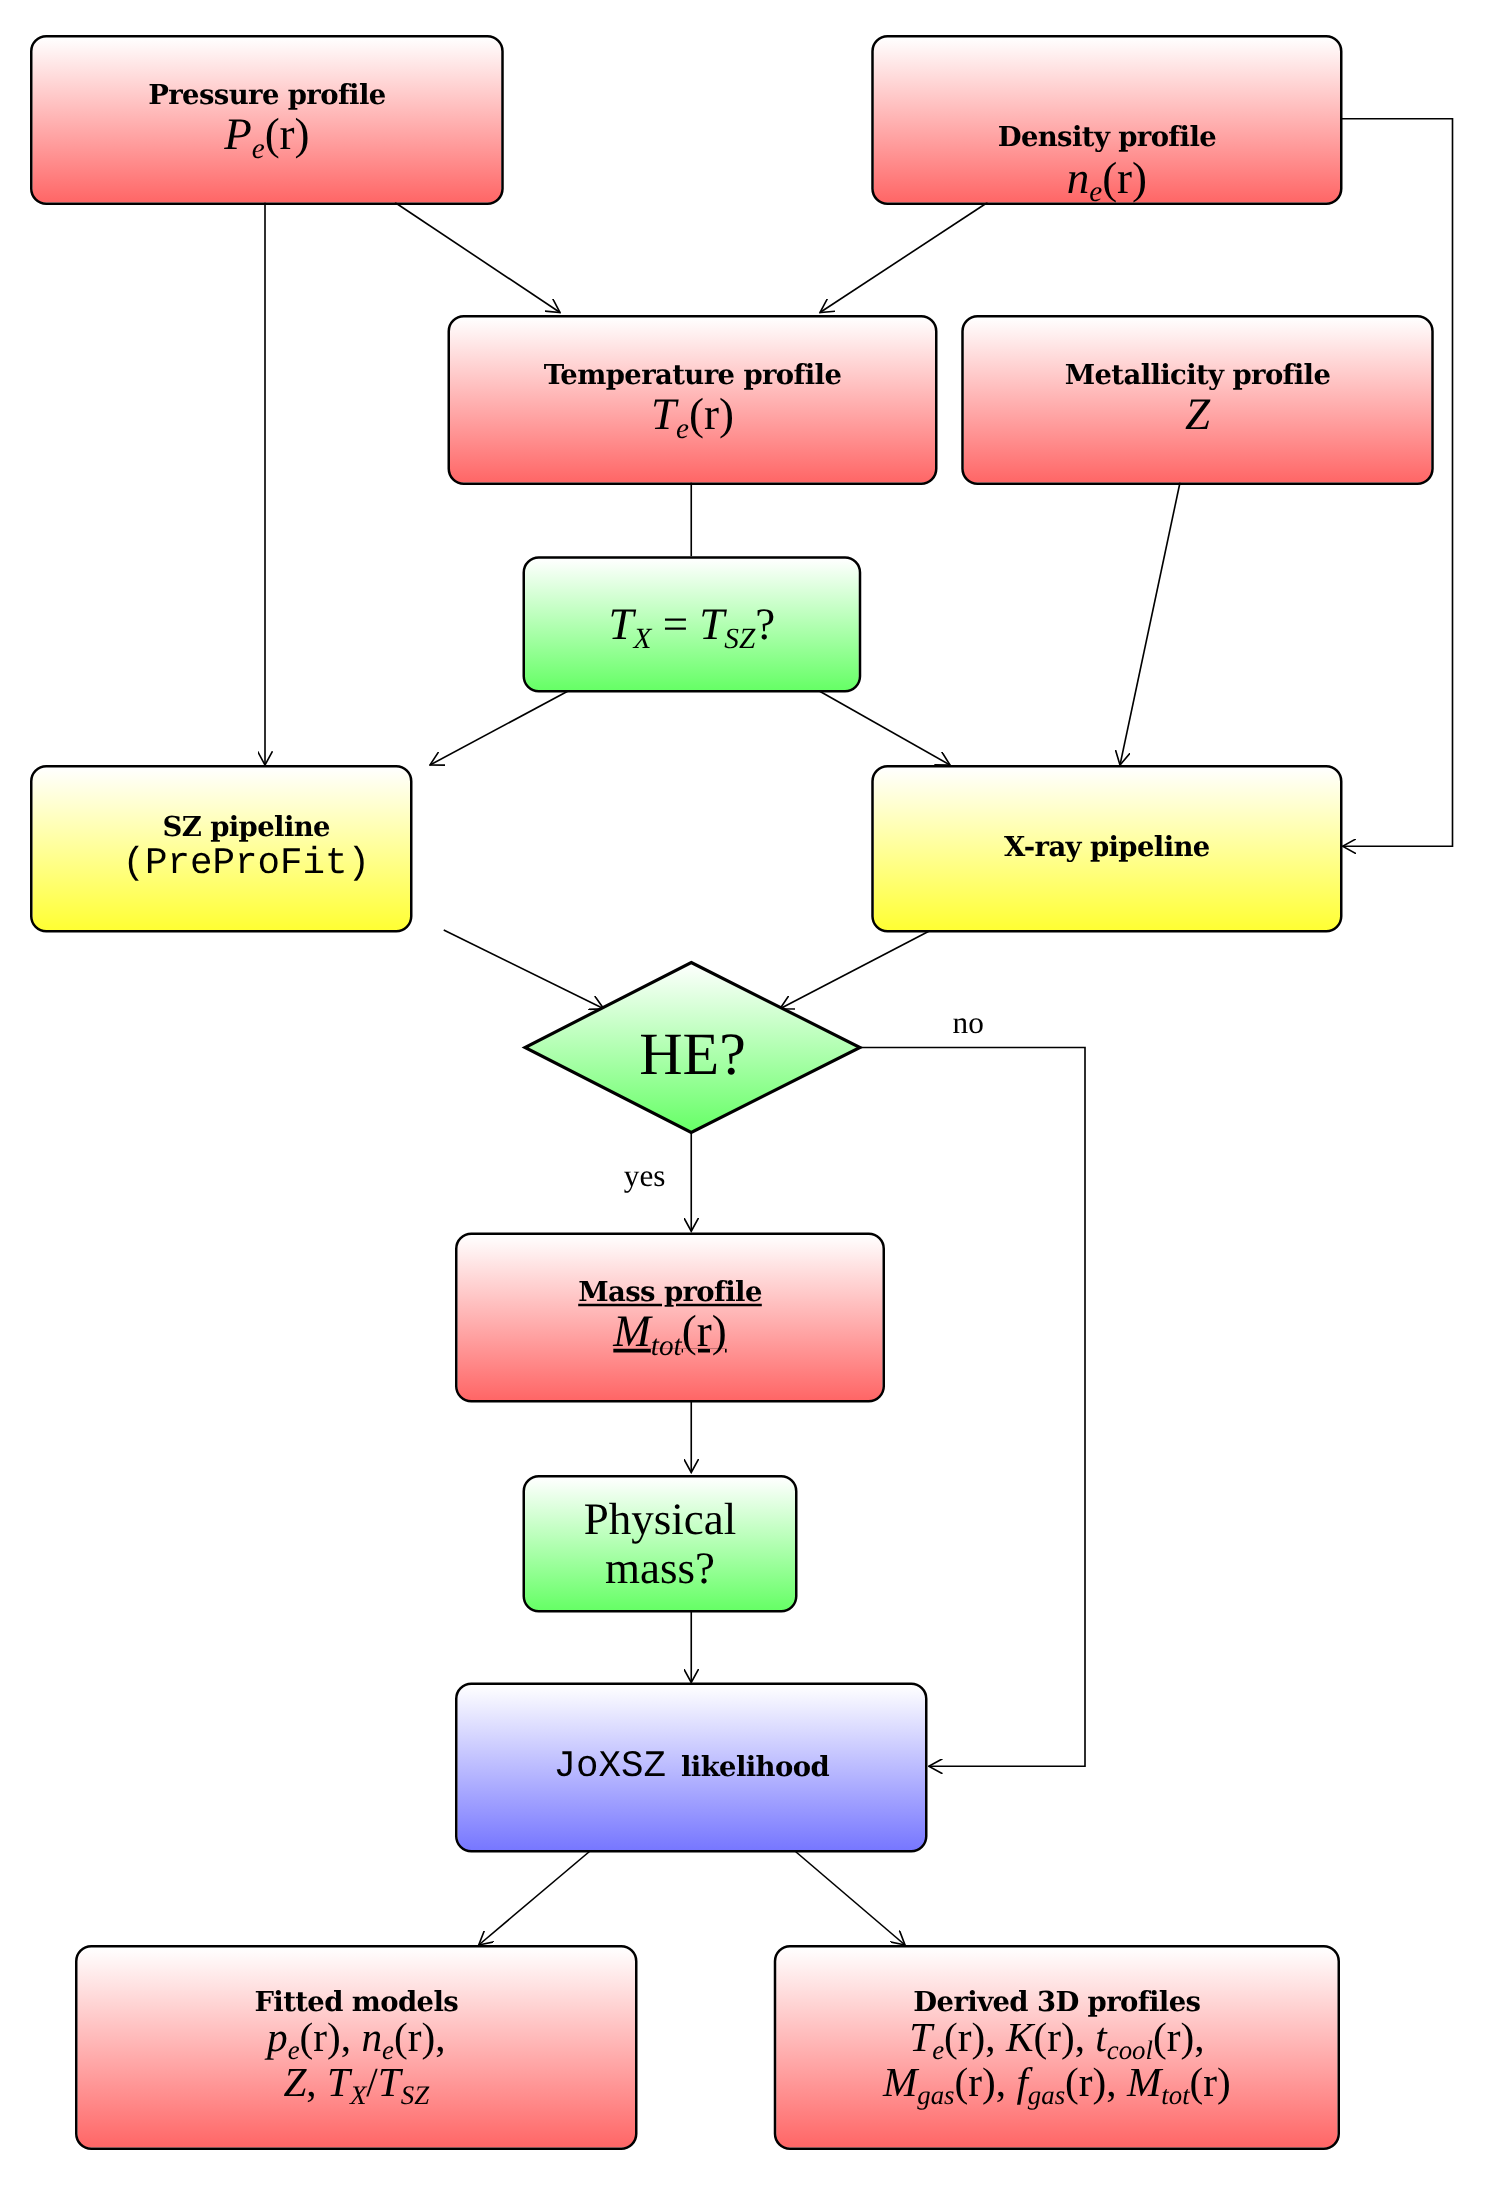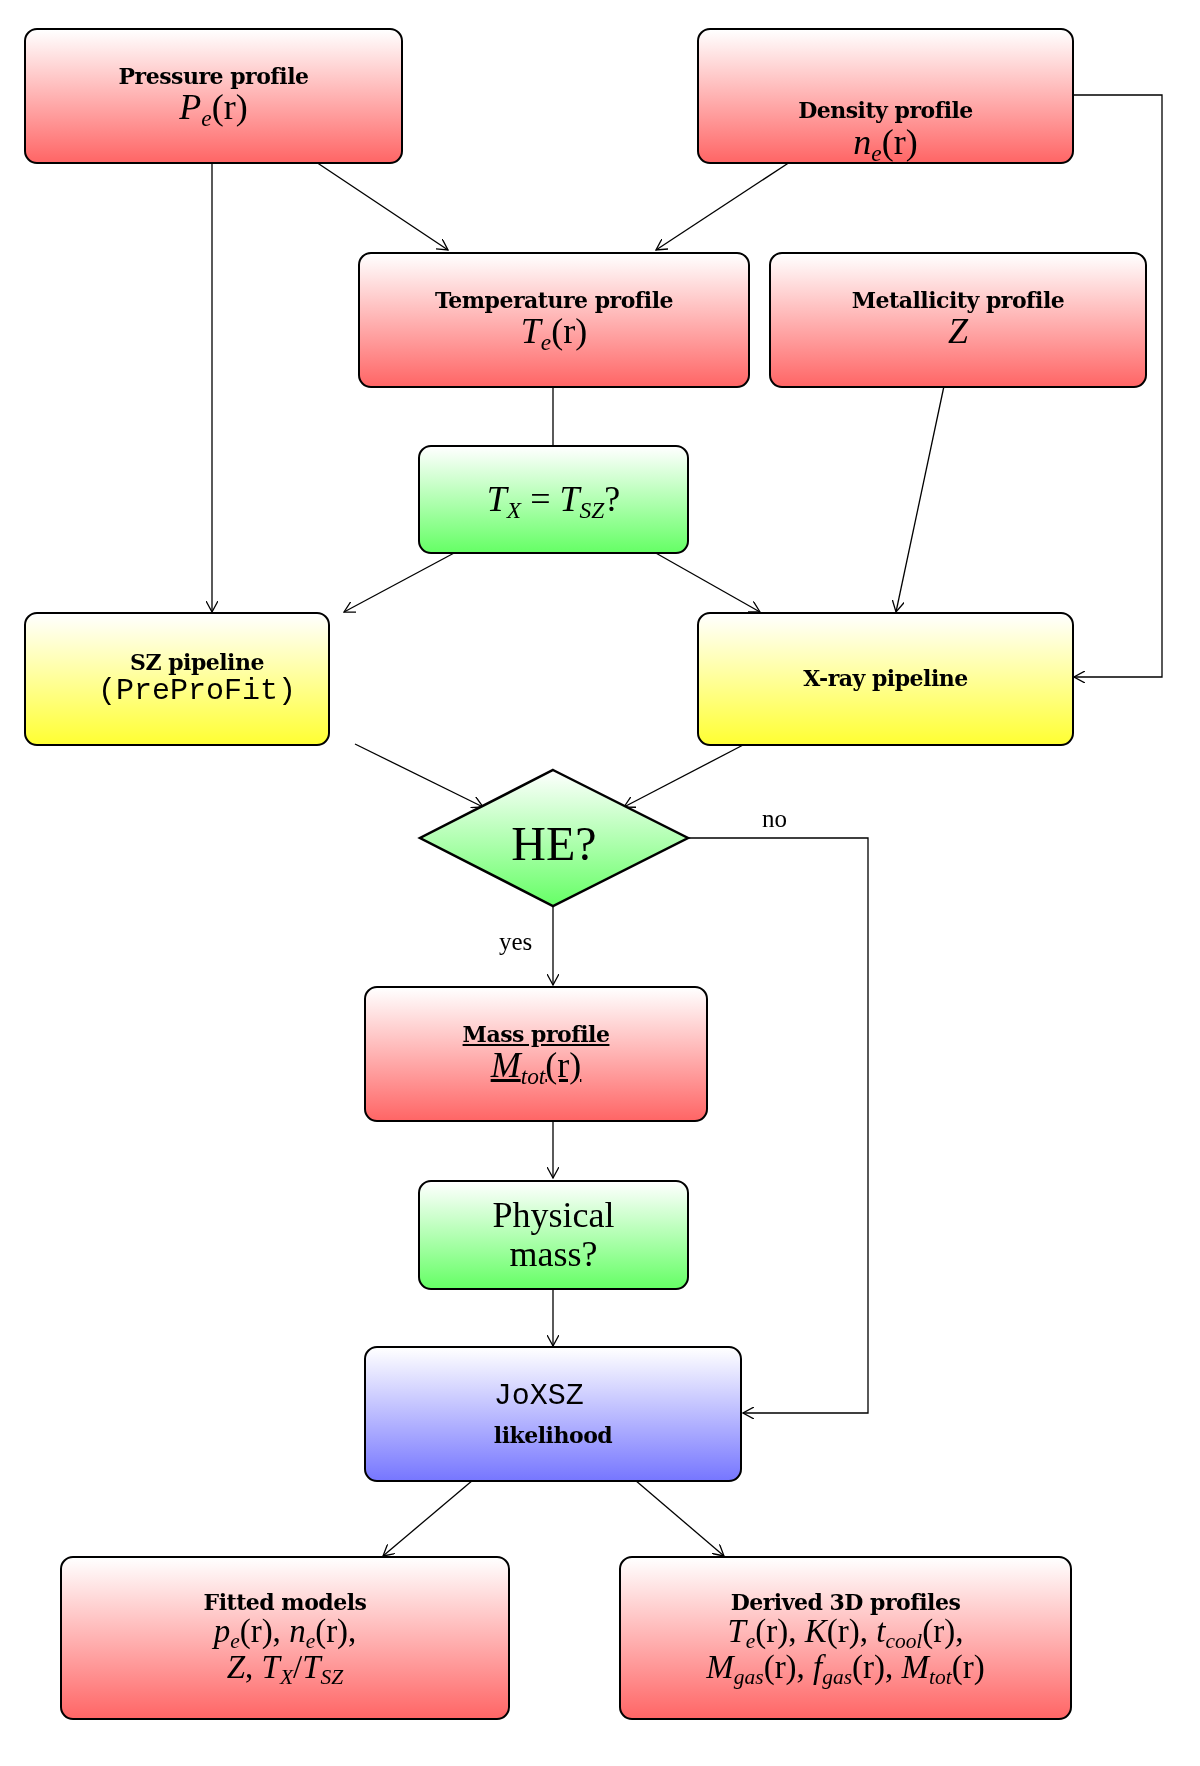--- a/index.html
+++ b/index.html
@@ -93,27 +93,27 @@
 <div class="diamond-text" style="left:419px;top:816px;">HE?</div>
 
 <div class="label" style="left:762px;top:805px;">no</div>
 <div class="label" style="left:499px;top:928px;">yes</div>
 
 <div class="node red" style="left:364px;top:986px;width:344px;height:136px;text-decoration:underline;">
   <div class="title">Mass profile</div>
   <div class="math"><span>M</span><sub>tot</sub><span class="up">(r)</span></div>
 </div>
 
-<div class="node green" style="left:418px;top:1180px;width:271px;height:110px;">
+<div class="node green" style="left:418px;top:1180px;width:220px;height:110px;">
   <div class="plain">Physical</div>
   <div class="plain">mass?</div>
 </div>
 
 <div class="node blue" style="left:364px;top:1346px;width:378px;height:136px;">
-  <div style="display:flex;align-items:baseline;gap:12px;flex-direction:column;">
+  <div style="display:flex;align-items:baseline;gap:12px;">
     <span class="mono">JoXSZ</span>
     <span class="title">likelihood</span>
   </div>
 </div>
 
 <div class="node red" style="left:60px;top:1556px;width:450px;height:164px;">
   <div class="title">Fitted models</div>
   <div class="math" style="font-size:33px;"><span>p</span><sub>e</sub><span class="up" style="white-space:pre">(r), </span><span>n</span><sub>e</sub><span class="up">(r),</span></div>
   <div class="math" style="font-size:33px;"><span>Z</span><span class="up" style="white-space:pre">, </span><span>T</span><sub>X</sub><span class="up">/</span><span>T</span><sub>SZ</sub></div>
 </div>

